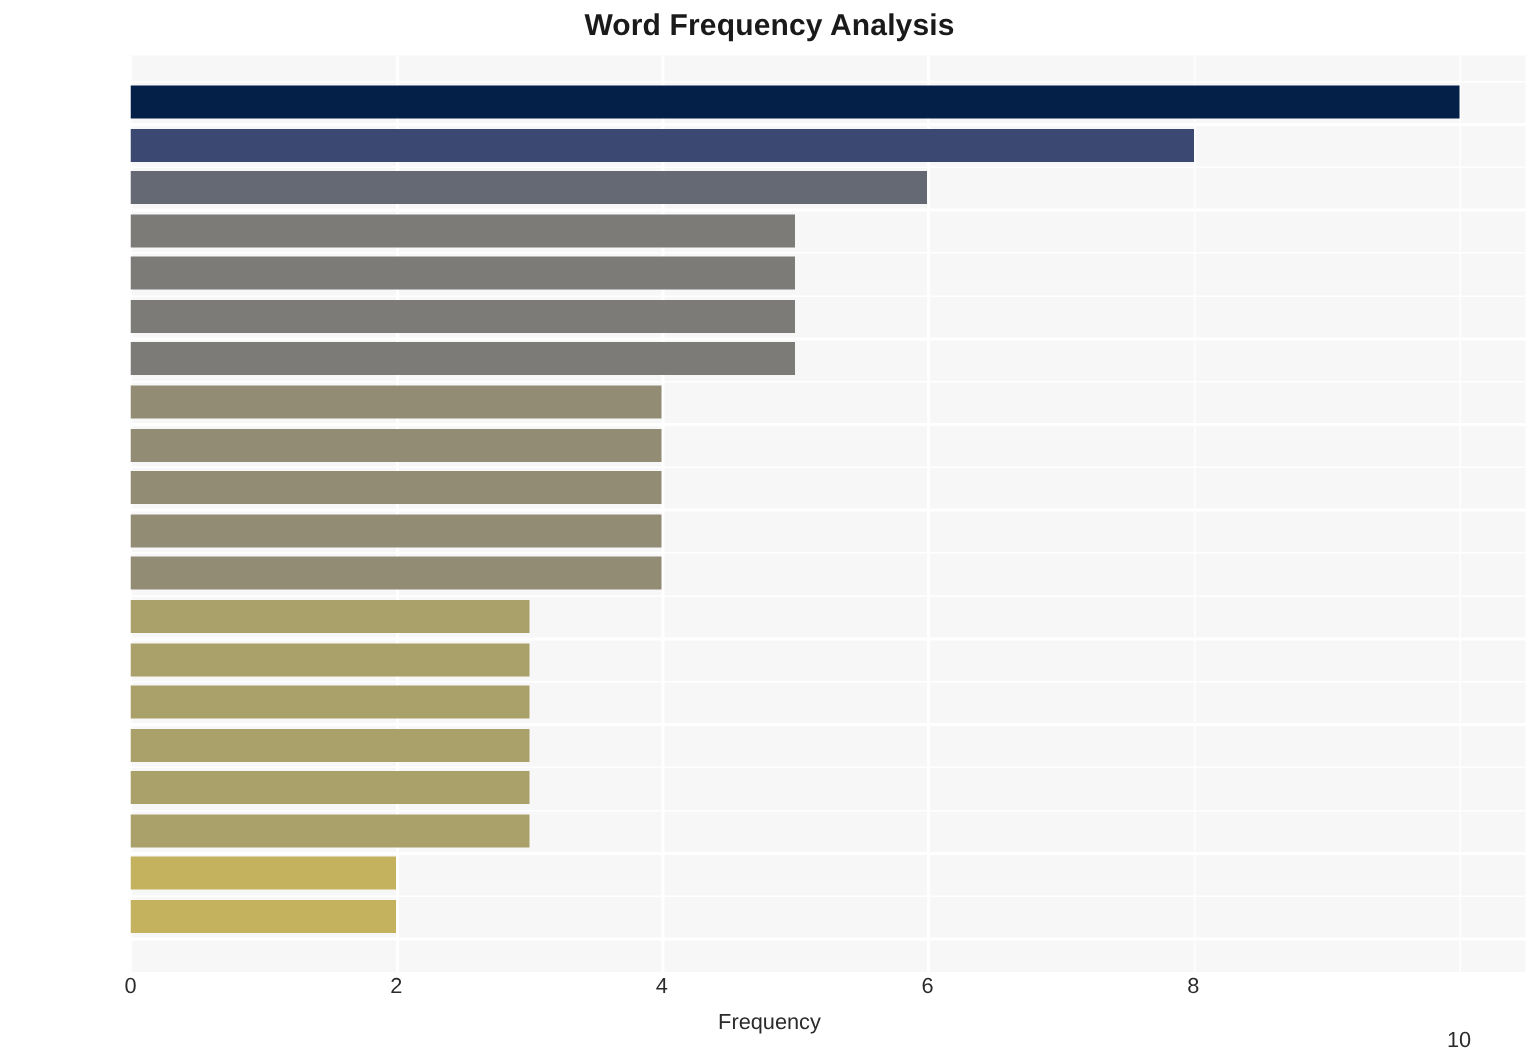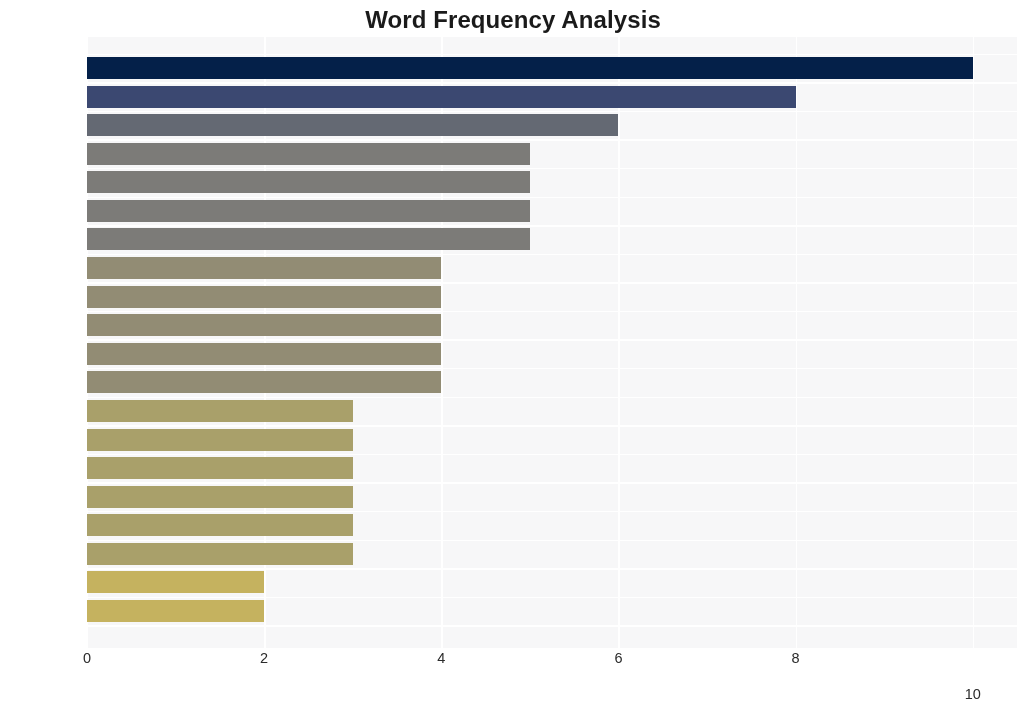--- a/index.html
+++ b/index.html
@@ -20,21 +20,21 @@
     height: 701px;
     background: #ffffff;
   }
   
   #chart-title {
     position: absolute;
     left: 0;
     top: 6px;
     width: 1026px;
     text-align: center;
-    font-size: 24px;
+    font-size: 20px;
     font-weight: bold;
     color: #1a1a1a;
     letter-spacing: 0.1px;
   }
   
   #plot-area {
     position: absolute;
     left: 87px;
     top: 37px;
     width: 930px;
@@ -157,14 +157,15 @@
 
   <div id="xlabels">
       <div class="xlabel" style="left: 87px;">0</div>
       <div class="xlabel" style="left: 264.143px;">2</div>
       <div class="xlabel" style="left: 441.286px;">4</div>
       <div class="xlabel" style="left: 618.429px;">6</div>
       <div class="xlabel" style="left: 795.571px;">8</div>
       <div class="xlabel" style="left: 972.714px; margin-top: 36px;">10</div>
     </div>
 
+  <div id="xaxis-title">Frequency</div>
 
 </div>
 
 </body></html>

